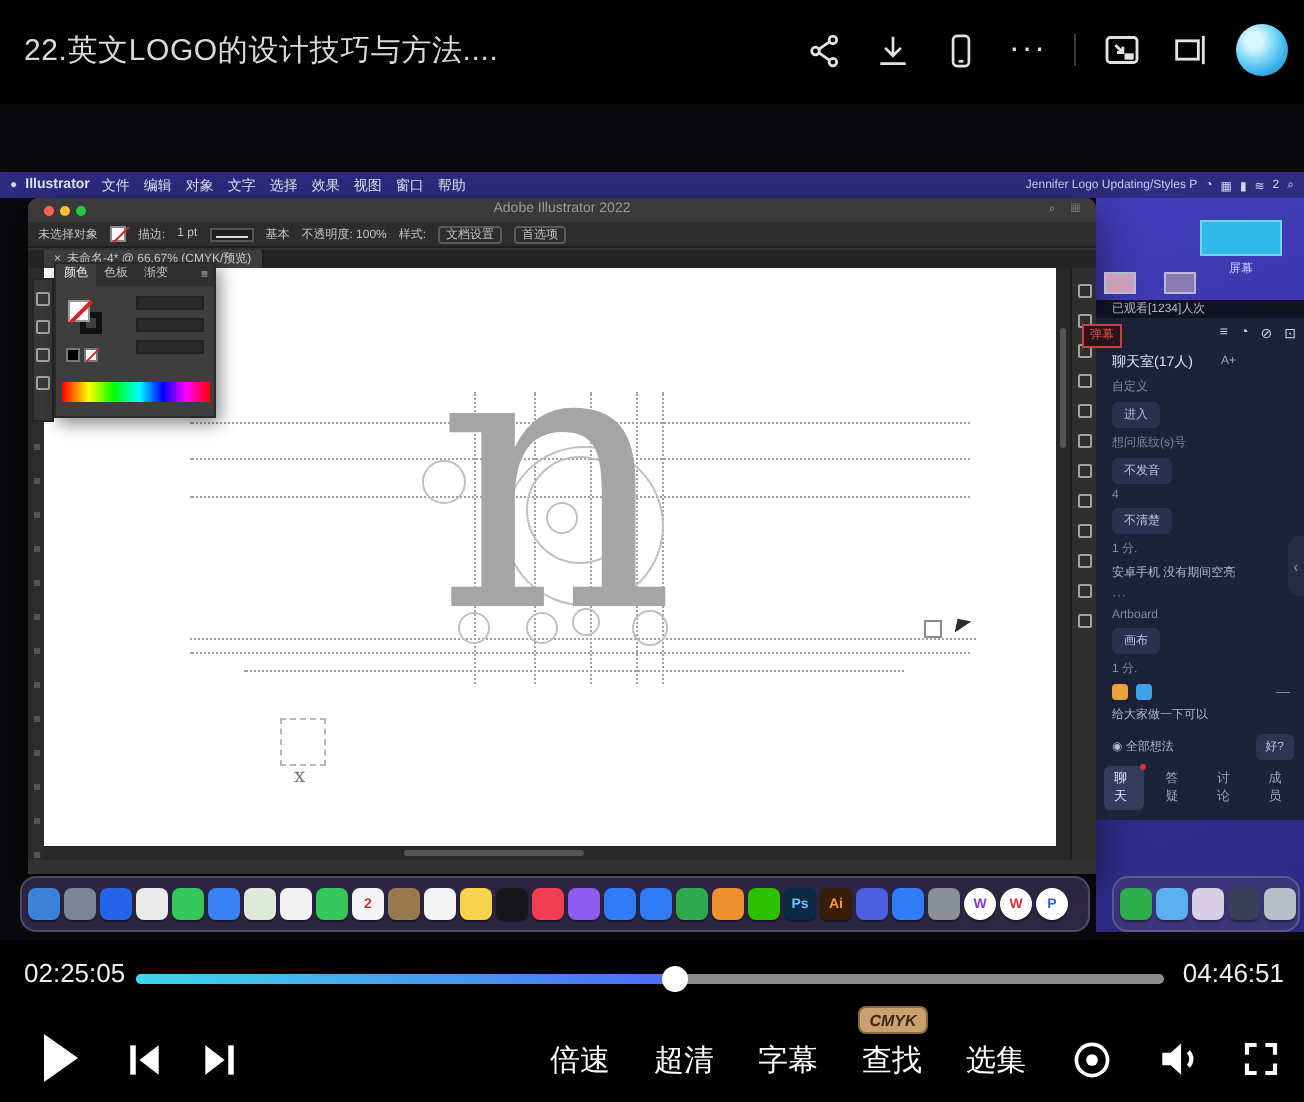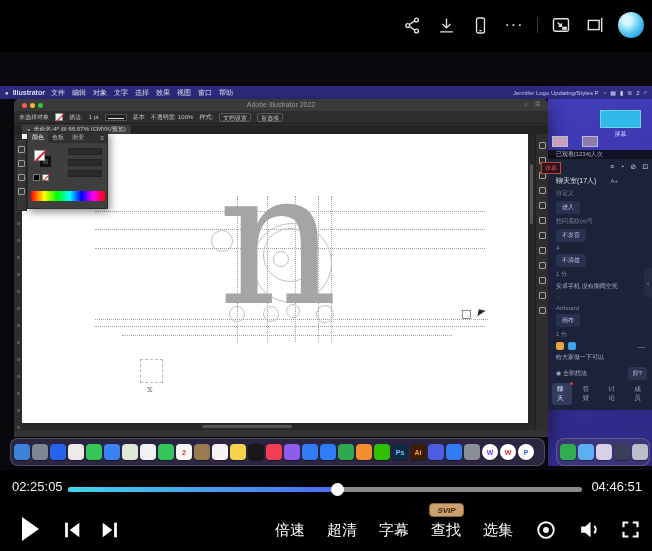--- a/index.html
+++ b/index.html
@@ -148,20 +148,21 @@
         border-radius:4px;color:#3c2a10;font-size:8px;font-weight:bold;font-style:italic;
         display:flex;align-items:center;justify-content:center;}
   .cico{position:absolute;top:518px;color:#fff;}
 </style>
 </head>
 <body>
 
 <div class="stage">
 
   <div class="topbar">
+    <div class="vid-title">22.英文LOGO的设计技巧与方法....</div>
     <div class="top-icons">
       <span class="tico">
         <svg width="19" height="19" viewBox="0 0 24 24" fill="none" stroke="#e3e3e3" stroke-width="1.7">
           <circle cx="17" cy="5" r="2.4"></circle>
             <circle cx="6" cy="12" r="2.4"></circle>
             <circle cx="17" cy="19" r="2.4"></circle>
           <path d="M8.2 10.8 14.8 6.2M8.2 13.2l6.6 4.6"></path>
           </svg>
       </span>
       <span class="tico">
@@ -444,21 +445,21 @@
       </svg>
   </span>
 
   <div id="cbtns">
       <div class="cbtn" style="left: 273px;">倍速</div>
       <div class="cbtn" style="left: 325px;">超清</div>
       <div class="cbtn" style="left: 377px;">字幕</div>
       <div class="cbtn" style="left: 429px;">查找</div>
       <div class="cbtn" style="left: 481px;">选集</div>
     </div>
-  <div class="svip" id="svipbadge">SVIP</div>
+  <div class="svip" id="svipbadge">CMYK</div>
 
   <span class="cico" style="left:535px;top:519px">
     <svg width="22" height="22" viewBox="0 0 24 24" fill="none" stroke="#fff" stroke-width="2">
       <circle cx="12" cy="12" r="8.5"></circle>
         <circle cx="12" cy="12" r="3.2" fill="#fff" stroke="none"></circle>
       </svg>
   </span>
   <span class="cico" style="left:577px;top:517px">
     <svg width="25" height="25" viewBox="0 0 24 24" fill="none" stroke="#fff" stroke-width="2">
       <polygon points="4,9 8,9 13,4.5 13,19.5 8,15 4,15" fill="#fff" stroke="none"></polygon>

